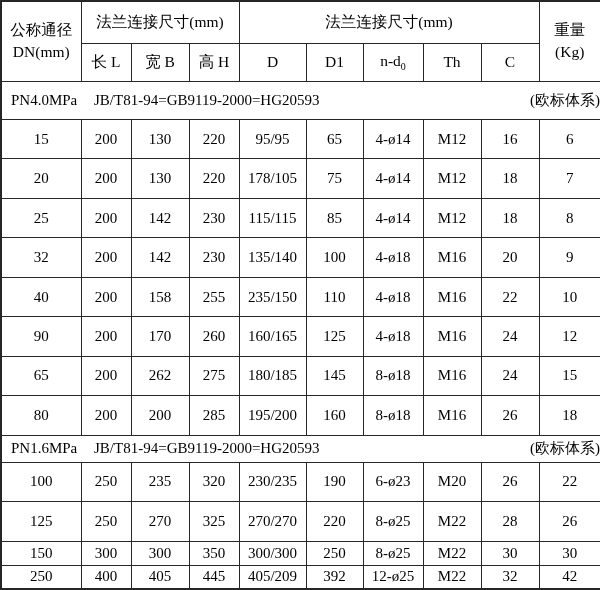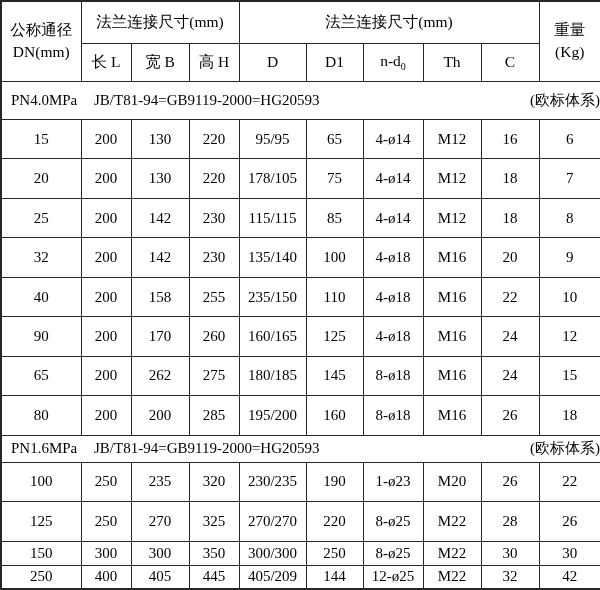--- a/index.html
+++ b/index.html
@@ -188,21 +188,21 @@
             </div>
           </td>
         </tr>
         <tr>
           <td>100</td>
           <td>250</td>
           <td>235</td>
           <td>320</td>
           <td>230/235</td>
           <td>190</td>
-          <td>1-ø23</td>
+          <td>6-ø23</td>
           <td>M20</td>
           <td>26</td>
           <td>22</td>
         </tr>
         <tr>
           <td>125</td>
           <td>250</td>
           <td>270</td>
           <td>325</td>
           <td>270/270</td>
@@ -223,21 +223,21 @@
           <td>M22</td>
           <td>30</td>
           <td>30</td>
         </tr>
         <tr>
           <td>250</td>
           <td>400</td>
           <td>405</td>
           <td>445</td>
           <td>405/209</td>
-          <td>144</td>
+          <td>392</td>
           <td>12-ø25</td>
           <td>M22</td>
           <td>32</td>
           <td>42</td>
         </tr>
       </tbody>
   </table>
 </div>
 
 </body></html>

